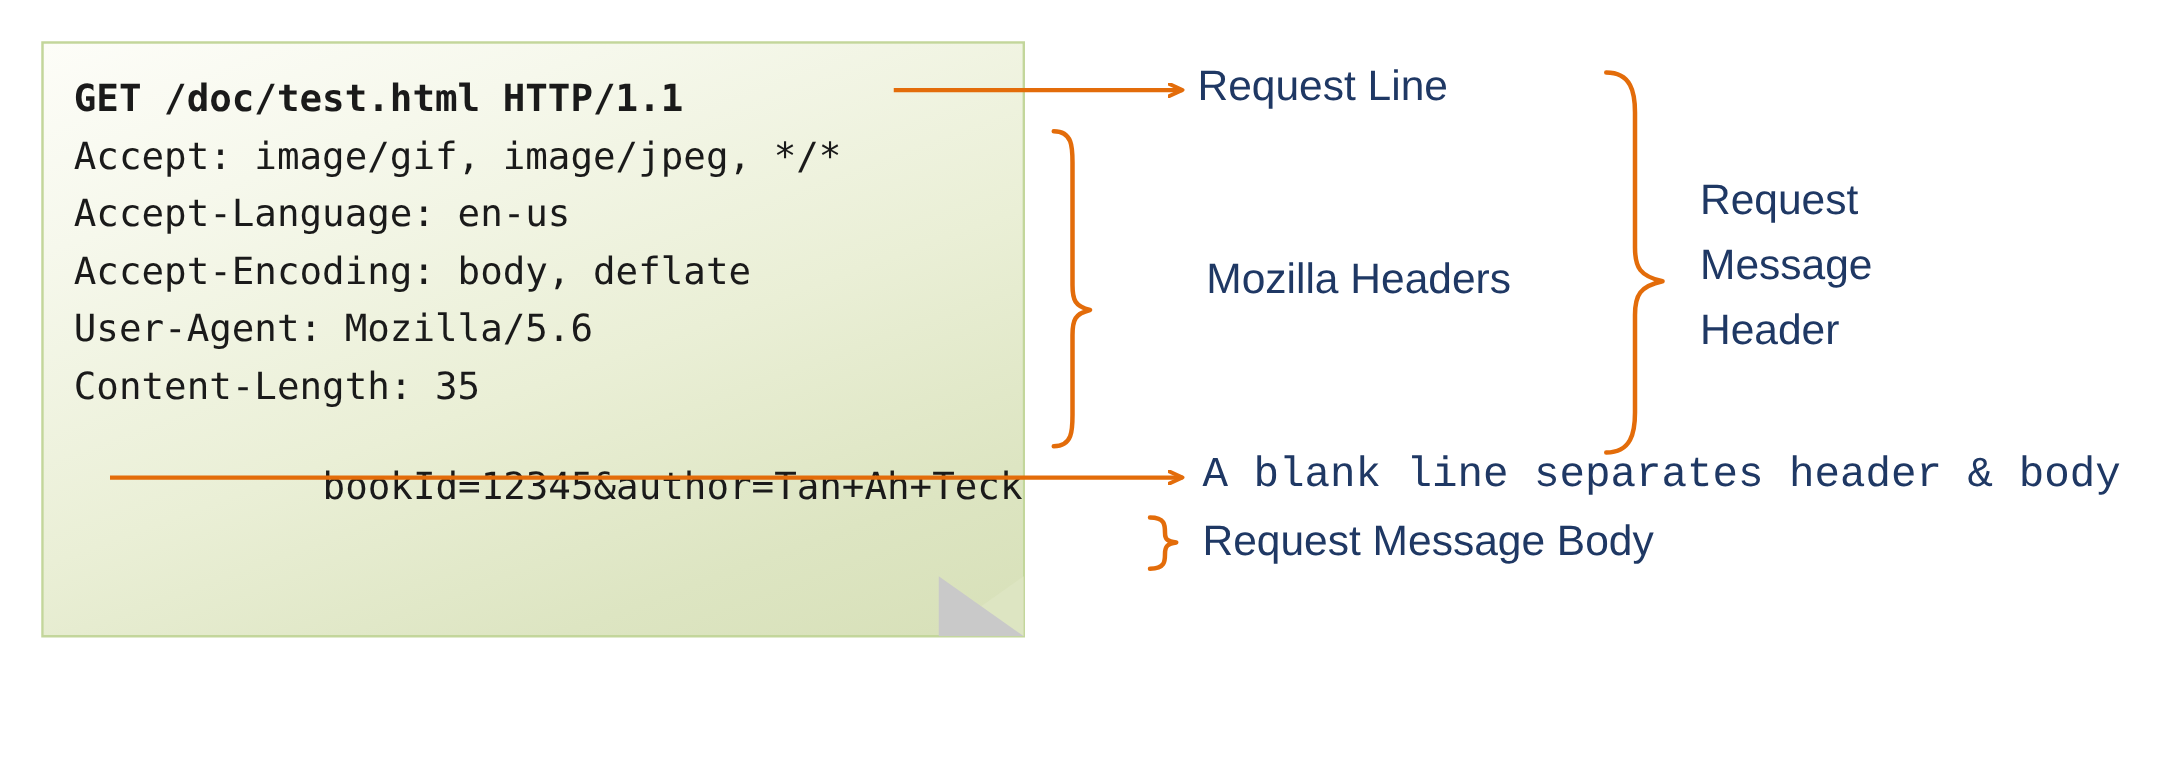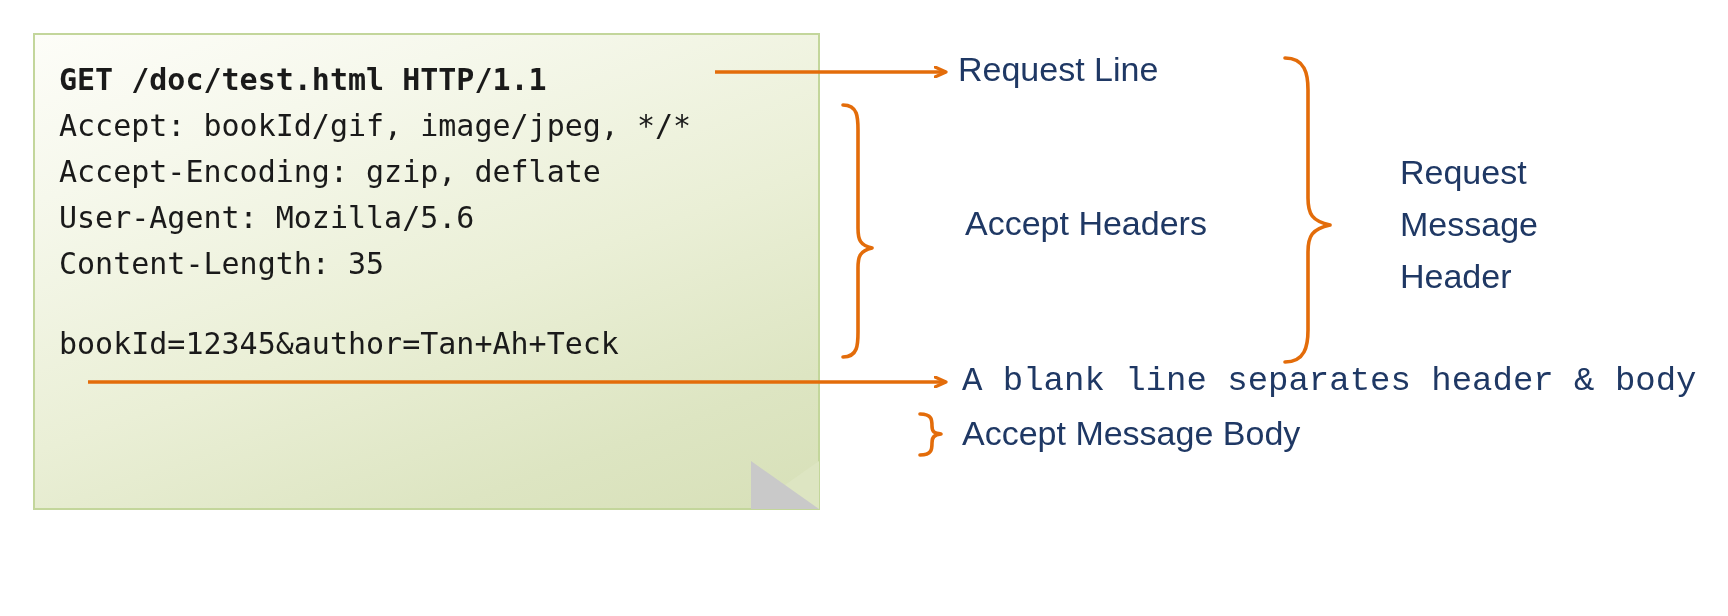--- a/index.html
+++ b/index.html
@@ -49,20 +49,21 @@
   }
   .blank-gap {
     height: 34px;
   }
   .body-line {
     font-family: "DejaVu Sans Mono", monospace;
     font-size: 30px;
     line-height: 46px;
     color: #1a1a1a;
     white-space: pre;
+    text-align: right;
   }
 
   
   .page-curl {
     position: absolute;
     right: -1px;
     bottom: -1px;
     width: 70px;
     height: 50px;
     overflow: hidden;
@@ -101,37 +102,38 @@
     font-family: "Liberation Sans", sans-serif;
     font-size: 34px;
     color: #1f3864;
     white-space: nowrap;
     line-height: 1.0;
   }
   .anno-request-line   { left: 958px;  top: 52px; }
   .anno-request-headers{ left: 965px;  top: 206px; }
   .anno-blank-line     { left: 962px;  top: 364px; font-family: Liberation Mono, monospace; }
   .anno-body           { left: 962px;  top: 416px; }
-  .anno-msg-header     { left: 1400px; top: 134px; line-height: 52px; margin-top: 12px; }
+  .anno-msg-header     { left: 1360px; top: 134px; line-height: 52px; }
 </style>
 </head>
 <body>
 
 <div id="stage">
 
   <div class="msg-box">
     <div class="msg-inner">
 
       <div class="code-line bold">GET /doc/test.html HTTP/1.1</div>
 
 
-      <div class="code-line">Accept: bookId/gif, image/jpeg, */*</div>
+      <div class="code-line">Accept: image/gif, image/jpeg, */*</div>
 
+      <div class="code-line">Accept-Language: en-us</div>
 
-      <div class="code-line">Accept-Encoding: gzip, deflate</div>
+      <div class="code-line">Accept-Encoding: body, deflate</div>
 
       <div class="code-line">User-Agent: Mozilla/5.6</div>
 
       <div class="code-line">Content-Length: 35</div>
 
       <div class="blank-gap"></div>
 
       <div class="body-line">bookId=12345&amp;author=Tan+Ah+Teck</div>
     </div>
 
@@ -170,25 +172,25 @@
              C 1305,58 1308,74 1308,90
              L 1308,198
              C 1308,214 1312,221 1330,225
              C 1312,229 1308,236 1308,252
              L 1308,330
              C 1308,346 1305,362 1285,362" fill="none" stroke="#e36c0a" stroke-width="3.6" stroke-linecap="round" stroke-linejoin="round"></path>
   </svg>
 
   <div class="anno anno-request-line">Request Line</div>
 
-  <div class="anno anno-request-headers">Accept Headers</div>
+  <div class="anno anno-request-headers">Mozilla Headers</div>
 
   <div class="anno anno-blank-line">A blank line separates header &amp; body</div>
 
-  <div class="anno anno-body">Accept Message Body</div>
+  <div class="anno anno-body">Request Message Body</div>
 
   <div class="anno anno-msg-header">
     <div>Request</div>
     <div>Message</div>
     <div>Header</div>
   </div>
 
 </div>
 
 </body></html>

